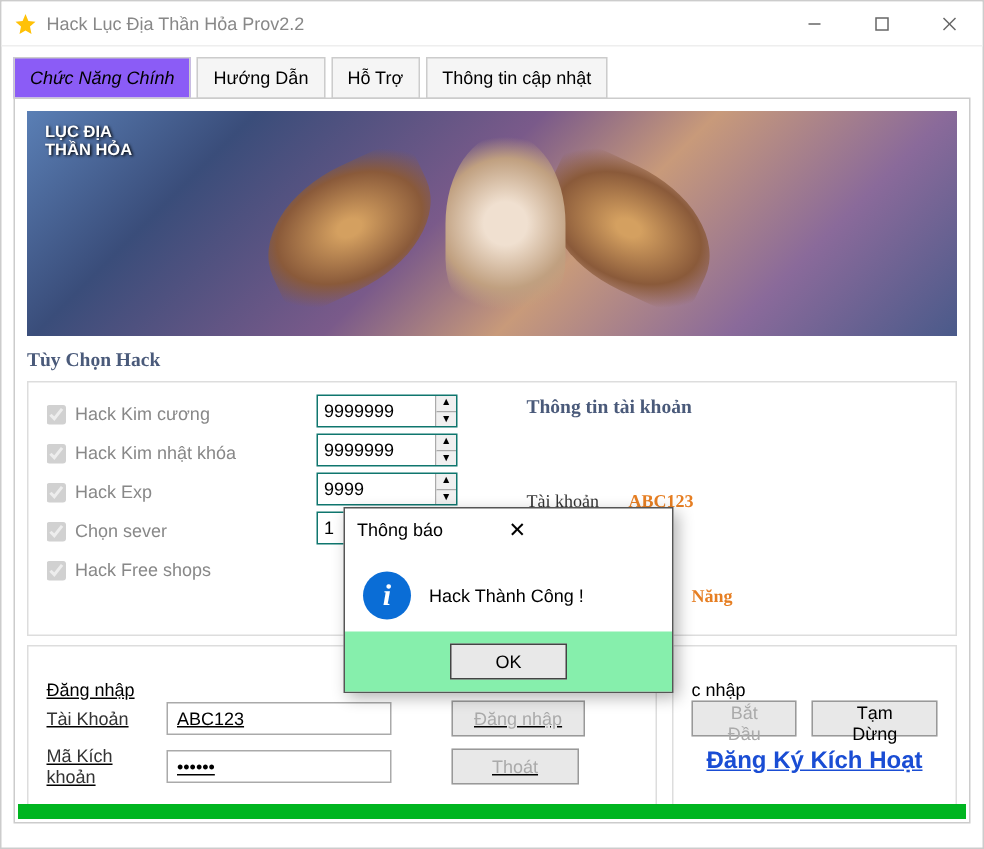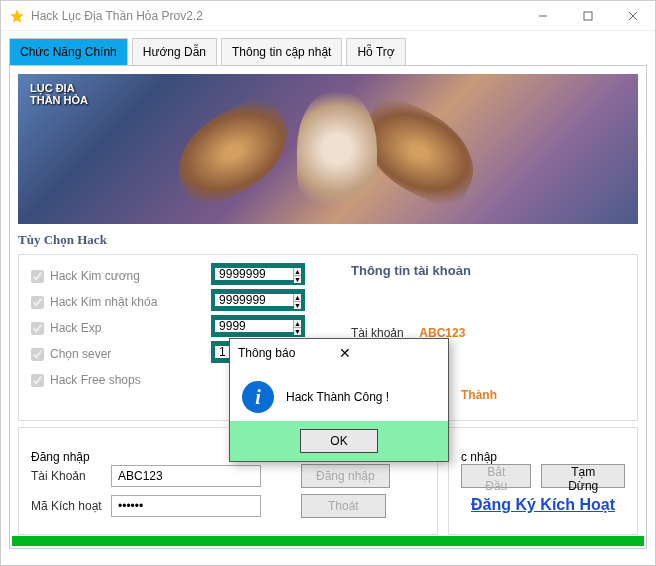--- a/index.html
+++ b/index.html
@@ -5,49 +5,49 @@
 * { box-sizing: border-box; margin: 0; padding: 0; }
 body { font-family: "Segoe UI", Tahoma, sans-serif; font-size: 12px; background: #f0f0f0; }
 .window { width: 656px; height: 566px; background: #fff; border: 1px solid #ccc; box-shadow: 0 4px 20px rgba(0,0,0,0.15); position: relative; overflow: hidden; }
 .titlebar { height: 30px; display: flex; align-items: center; padding: 0 0 0 8px; background: #fff; border-bottom: 1px solid #eee; }
 .star-icon { width: 16px; height: 16px; margin-right: 6px; color: #ffc107; }
 .title { color: #888; font-size: 12px; flex: 1; }
 .win-controls { display: flex; }
 .win-btn { width: 45px; height: 30px; display: flex; align-items: center; justify-content: center; cursor: pointer; color: #666; }
 .tabs { display: flex; padding: 6px 8px 0 8px; gap: 4px; }
 .tab { padding: 6px 10px; border: 1px solid #ccc; background: #f5f5f5; font-size: 12px; cursor: pointer; position: relative; top: 1px; }
-.tab.active { background: #0ea5e9; border-bottom: 1px solid #fff; }
+.tab.active { background: #8b5cf6; border-bottom: 1px solid #fff; font-style: italic; }
 .tab-body { border: 1px solid #ccc; margin: 0 8px 8px 8px; padding: 0; height: calc(100% - 80px); position: relative; }
 .banner { height: 150px; background: linear-gradient(135deg,#5a7fb5 0%,#3a4d7a 20%,#7a5a8a 45%,#c89a7a 60%,#8a6a9a 80%,#4a5a8a 100%); margin: 8px; position: relative; overflow: hidden; }
 .banner-logo { position: absolute; top: 8px; left: 12px; color: #fff; font-weight: bold; font-size: 11px; text-shadow: 1px 1px 2px #000; }
 .banner .char { position: absolute; left: 45%; top: 10%; width: 80px; height: 120px; background: radial-gradient(circle,#f0e0d0 20%,#c0a080 60%,transparent 80%); border-radius: 50% 50% 30% 30%; }
 .banner .wing { position: absolute; width: 120px; height: 80px; background: radial-gradient(ellipse,#d4a060 10%,#8a5a3a 60%,transparent 85%); border-radius: 60% 20% 60% 20%; }
 .banner .wing.l { left: 25%; top: 25%; transform: rotate(-25deg); }
 .banner .wing.r { left: 55%; top: 25%; transform: rotate(25deg) scaleX(-1); }
 .section { margin: 0 8px 6px 8px; }
 .section-title { font-weight: bold; color: #4a5a7a; font-size: 13px; margin-bottom: 6px; font-family: Liberation Serif, serif; }
 .fieldset { border: 1px solid #ddd; padding: 8px 12px; position: relative; }
 .options-row { display: flex; }
 .col-l { width: 180px; }
 .col-m { width: 120px; }
-.col-r { flex: 1; padding-left: 20px; }
+.col-r { flex: 1; padding-left: 20px; font-family: Liberation Serif, serif; }
 .check-row { display: flex; align-items: center; height: 26px; color: #888; }
 .check-row input { margin-right: 6px; accent-color: #888; }
-.num-input { width: 94px; height: 22px; border: 5px solid #0f766e; display: flex; margin-bottom: 4px; justify-content: center; }
+.num-input { width: 94px; height: 22px; border: 1px solid #0f766e; display: flex; margin-bottom: 4px; justify-content: center; }
 .num-input input { border: none; width: 78px; padding: 0 4px; font-size: 12px; outline: none; }
 .spinners { width: 16px; display: flex; flex-direction: column; border-left: 1px solid #aaa; }
 .sp { flex: 1; display: flex; align-items: center; justify-content: center; font-size: 7px; background: #f0f0f0; cursor: pointer; }
 .sp:first-child { border-bottom: 1px solid #aaa; }
 .info-title { font-weight: bold; color: #4a5a7a; font-size: 13px; margin-bottom: 8px; }
 .info-row { margin-bottom: 10px; font-size: 12px; margin-top: 48px; }
 .info-row .lbl { color: #333; display: inline-block; width: 65px; }
 .info-row .val { color: #e67e22; font-weight: bold; }
 .bottom-row { display: flex; gap: 10px; padding: 0 8px; }
 .login-box, .exec-box { border: 1px solid #ddd; padding: 22px 12px 10px 12px; position: relative; }
-.login-box { flex: 0 0 420px; }
+.login-box { flex: 0 0 420px; text-decoration: underline; }
 .exec-box { flex: 1; }
 .form-row { display: flex; align-items: center; margin-bottom: 6px; }
 .form-row .flbl { width: 80px; color: #333; }
 .form-row input { width: 150px; height: 22px; border: 1px solid #aaa; padding: 0 6px; font-size: 12px; }
 .btn { height: 24px; padding: 0 14px; border: 1px solid #999; background: #e8e8e8; font-size: 12px; cursor: pointer; }
 .btn.disabled { color: #aaa; cursor: default; }
 .exec-btns { display: flex; gap: 10px; margin-bottom: 8px; }
 .link { color: #1a4dd4; text-decoration: underline; font-weight: bold; cursor: pointer; text-align: center; font-size: 16px; }
 .progress { height: 10px; background: #00b520; margin: 2px; position: absolute; bottom: 0; left: 0; right: 0; }
 .dialog { width: 220px; background: #fff; border: 1px solid #555; box-shadow: 3px 3px 10px rgba(0,0,0,0.3); position: absolute; left: 228px; top: 337px; }
@@ -84,22 +84,22 @@
             <line x1="1" y1="1" x2="9" y2="9" stroke="#666" stroke-width="1"></line>
             <line x1="9" y1="1" x2="1" y2="9" stroke="#666" stroke-width="1"></line>
           </svg>
         </div>
     </div>
   </div>
 
   <div class="tabs">
     <div class="tab active">Chức Năng Chính</div>
     <div class="tab">Hướng Dẫn</div>
+    <div class="tab">Hỗ Trợ</div>
     <div class="tab">Thông tin cập nhật</div>
-    <div class="tab">Hỗ Trợ</div>
   </div>
 
   <div class="tab-body">
     <div class="banner">
       <div class="banner-logo">
         <div>LỤC ĐỊA</div>
         <div>THẦN HỎA</div>
       </div>
       <div class="wing l"></div>
       <div class="wing r"></div>
@@ -162,38 +162,38 @@
                 </div>
               </div>
           </div>
           <div class="col-r">
             <div class="info-title">Thông tin tài khoản</div>
             <div class="info-row">
               <span class="lbl">Tài khoản</span>
               <span class="val">ABC123</span>
             </div>
             <div class="info-row">
-              <span class="val" style="margin-left:110px">Thành</span>
+              <span class="val" style="margin-left:110px">Năng</span>
             </div>
           </div>
         </div>
       </div>
     </div>
 
     <div class="bottom-row">
       <div class="login-box">
         <div class="legend">Đăng nhập</div>
         <div class="form-row">
           <span class="flbl">Tài Khoản</span>
           <input value="ABC123" style="">
           <span style="width:40px"></span>
           <button class="btn disabled">Đăng nhập</button>
         </div>
         <div class="form-row">
-          <span class="flbl">Mã Kích hoạt</span>
+          <span class="flbl">Mã Kích khoản</span>
           <input value="••••••" style="">
           <span style="width:40px"></span>
           <button class="btn disabled" style="padding:0 26px">Thoát</button>
         </div>
       </div>
       <div class="exec-box">
         <div class="legend" style="left:auto;right:8px">c nhập</div>
         <div class="exec-btns">
           <button class="btn disabled">Bắt Đầu</button>
           <button class="btn">Tạm Dừng</button>

